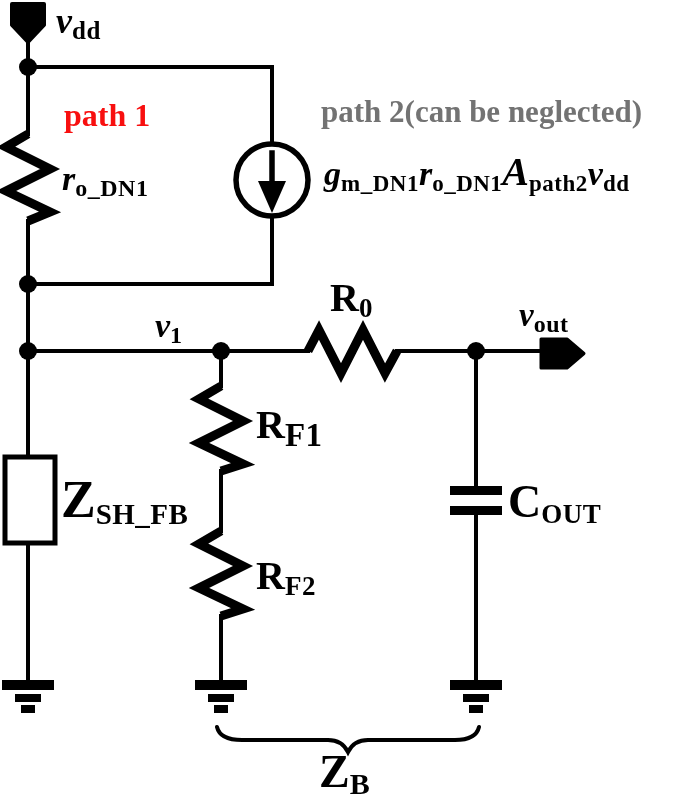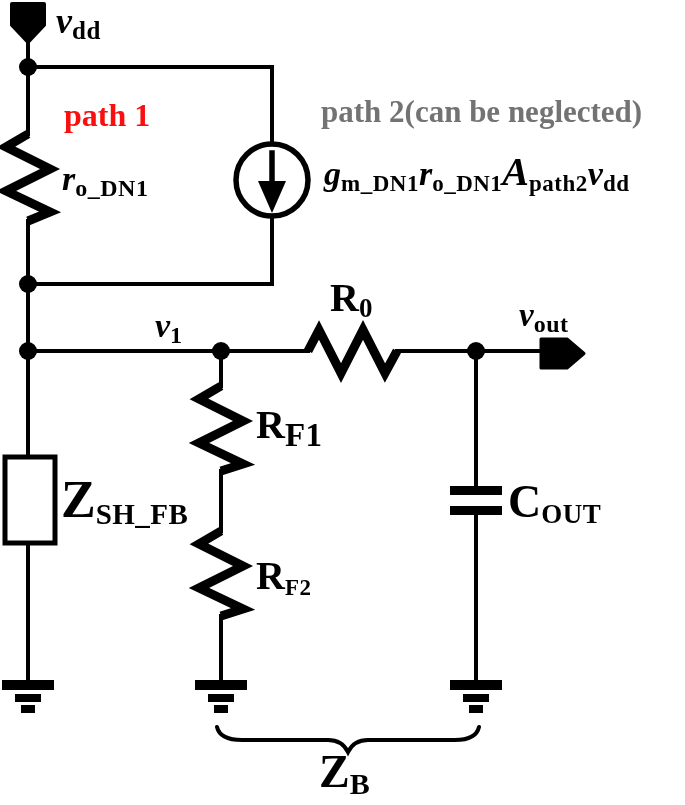--- a/index.html
+++ b/index.html
@@ -35,21 +35,21 @@
   .l-cs .big{font-size:40px;}
   .l-v1{left:155px;top:309px;font-size:34px;}
   .l-v1 .sb{font-size:24px;}
   .l-r0{left:330px;top:278px;font-size:40px;}
   .l-r0 .sb{font-size:27px;}
   .l-vout{left:519px;top:299px;font-size:33px;}
   .l-vout .sb{font-size:24px;}
   .l-rf1{left:256px;top:405px;font-size:40px;}
   .l-rf1 .sb{font-size:33px;}
   .l-rf2{left:256px;top:556px;font-size:40px;}
-  .l-rf2 .sb{font-size:23px;text-align:right;}
+  .l-rf2 .sb{font-size:27px;text-align:right;}
   .l-zshfb{left:61px;top:474px;font-size:52px;}
   .l-zshfb .sb{font-size:29px;}
   .l-cout{left:508px;top:479px;font-size:46px;}
   .l-cout .sb{font-size:27px;}
   .l-zb{left:319px;top:749px;font-size:46px;}
   .l-zb .sb{font-size:30px;}
 </style>
 </head>
 <body>
 

